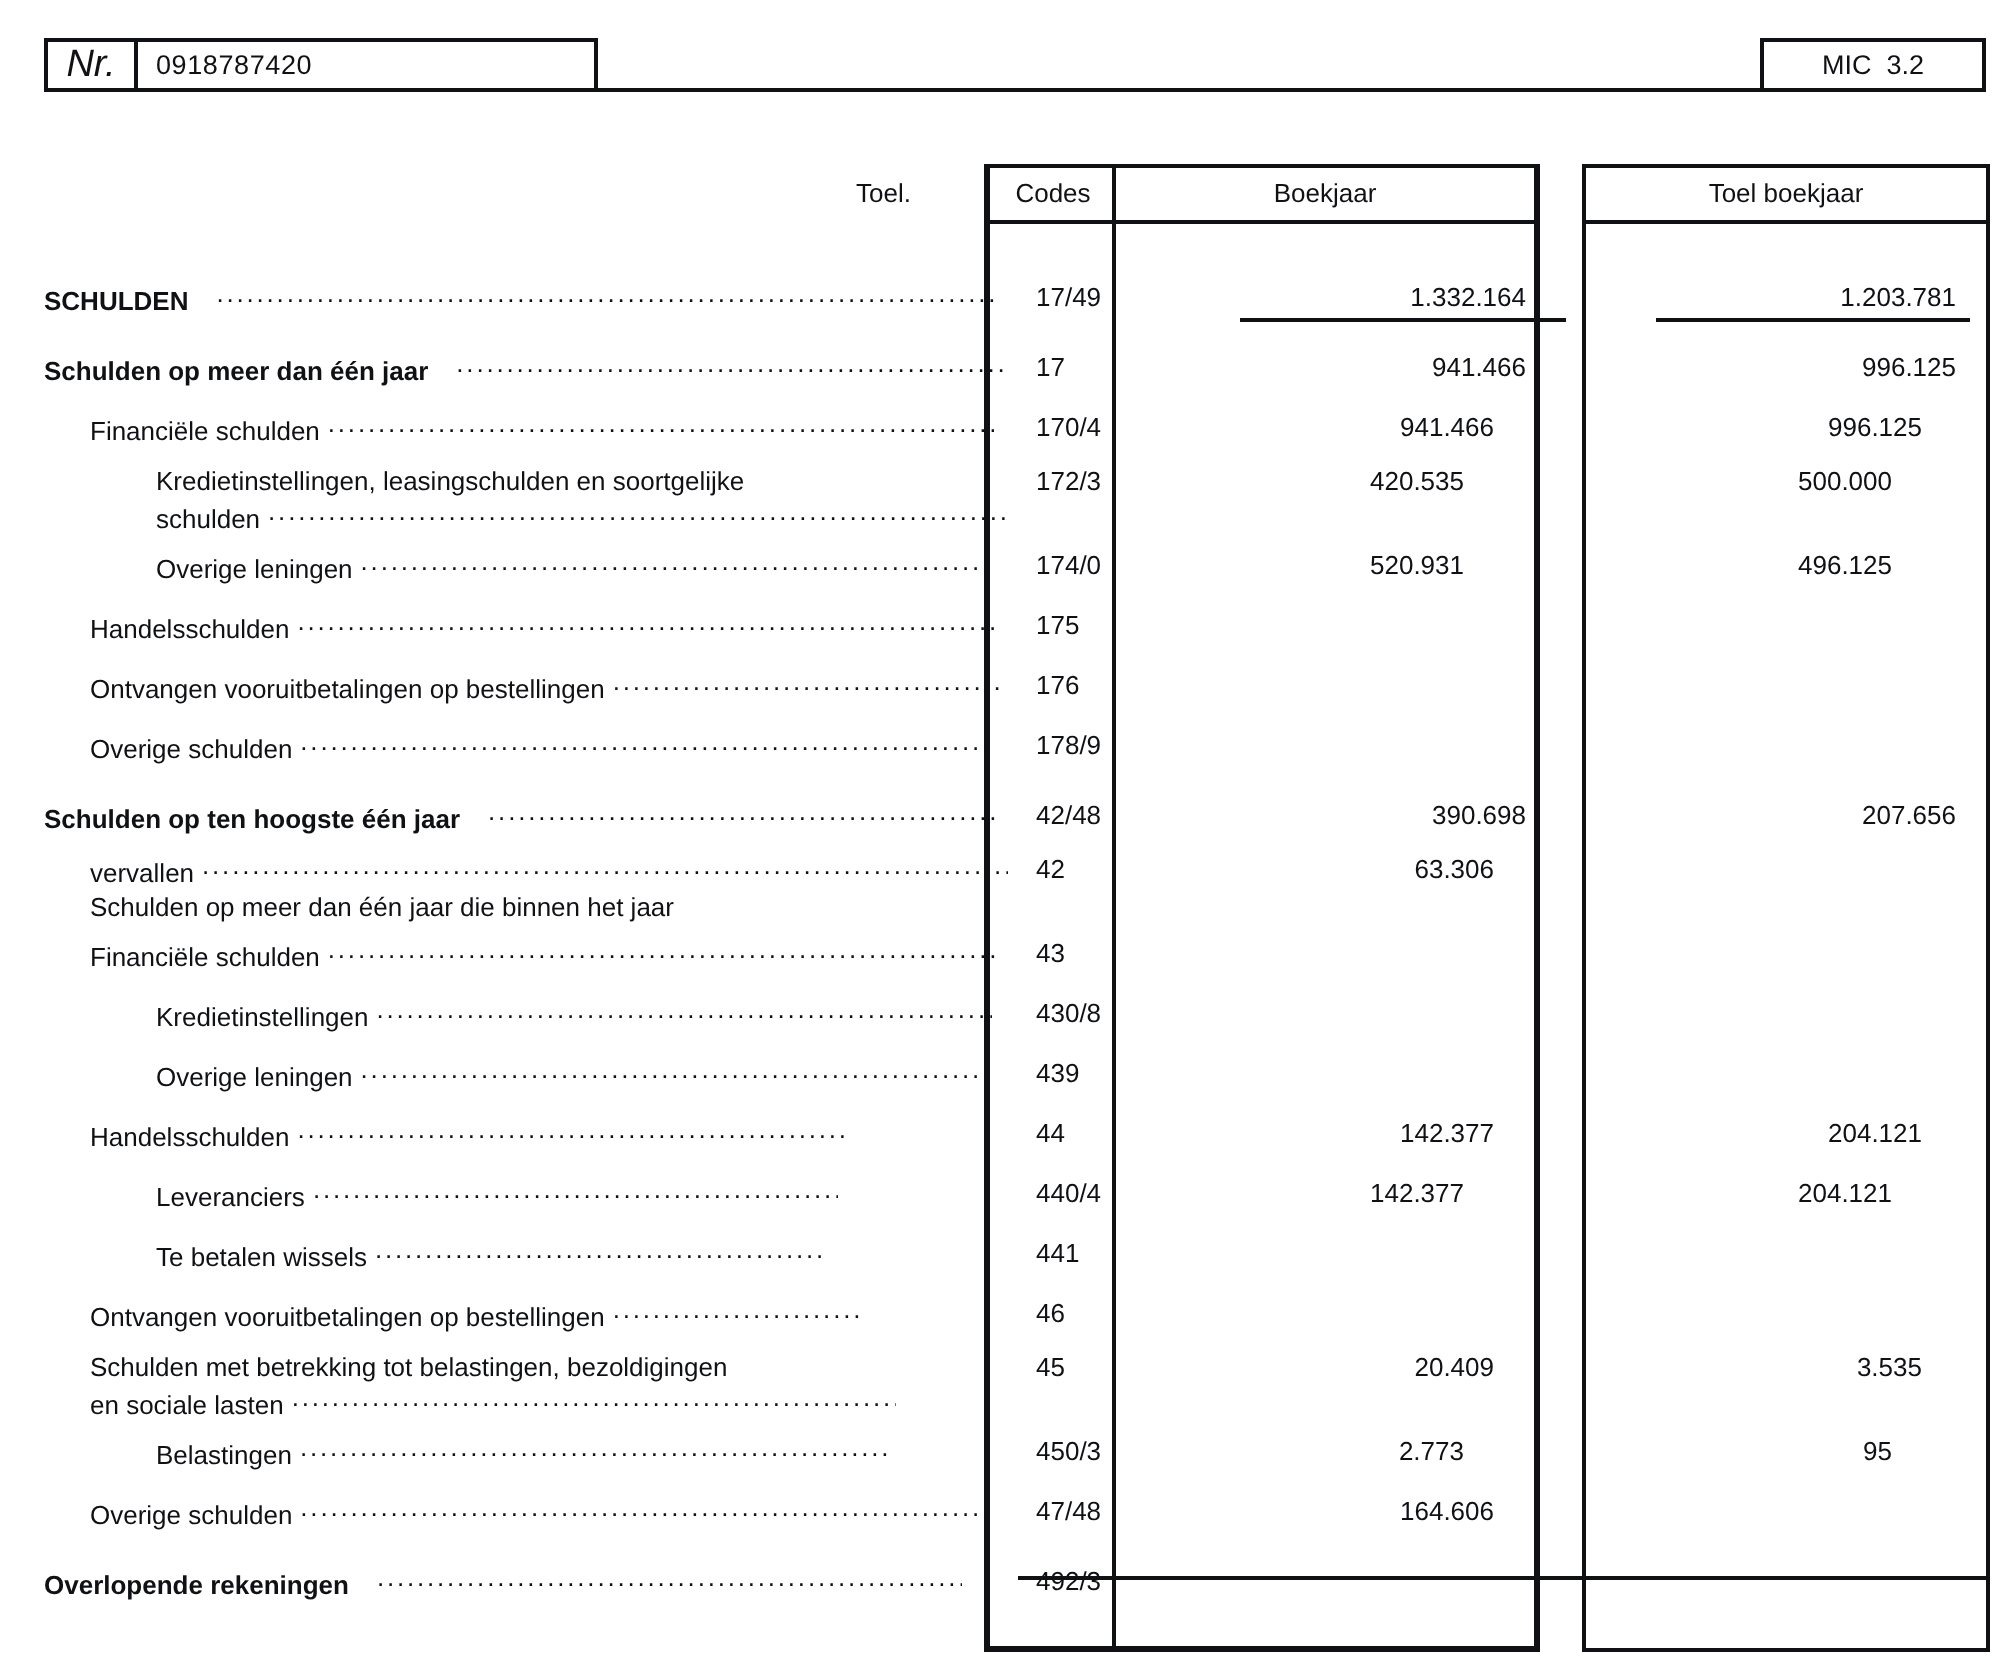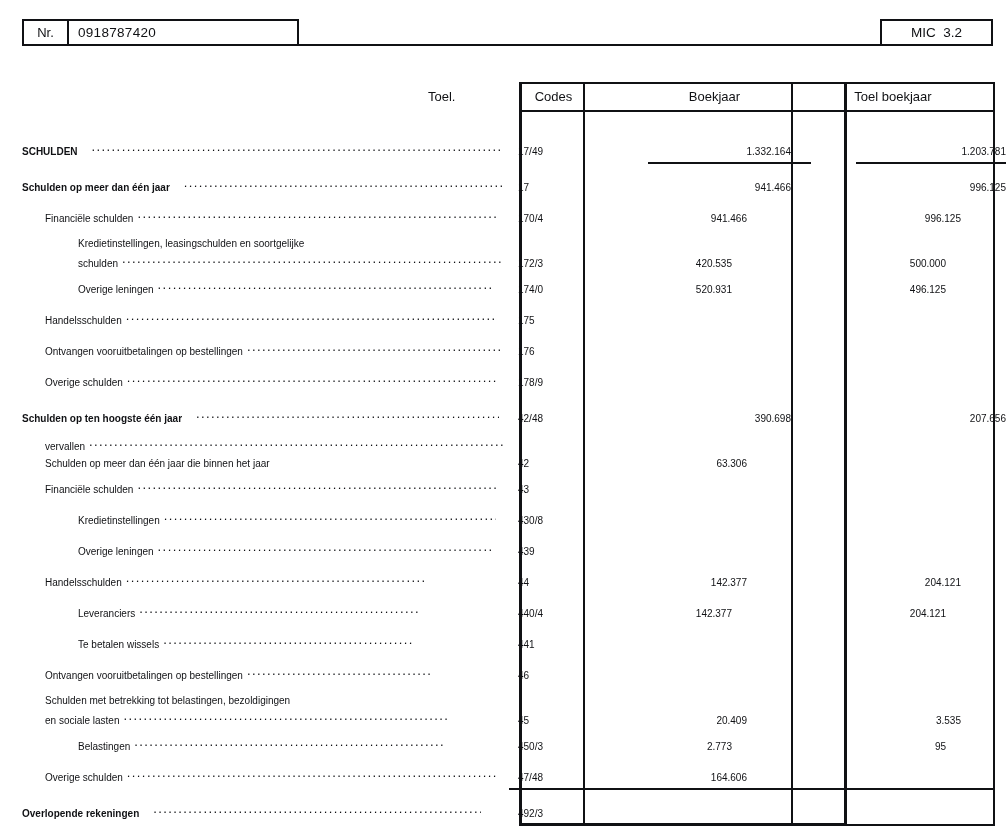--- a/index.html
+++ b/index.html
@@ -7,48 +7,48 @@
     position:relative;width:1006px;height:838px;background:#ffffff;
     font-family:"Liberation Sans","DejaVu Sans",sans-serif;
     color:#101114;overflow:hidden;
   }
   
   .nr-box{
     position:absolute;left:22px;top:19px;width:277px;height:27px;
     border:2px solid #101114;box-sizing:border-box;display:flex;align-items:center;
     background:#fff;
   }
-  .nr-label{width:43px;text-align:right;font-size:13px;border-right:2px solid #101114;
-    align-self:stretch;display:flex;align-items:center;justify-content:center;}
+  .nr-label{width:43px;text-align:right;font-size:19px;border-right:2px solid #101114;
+    align-self:stretch;display:flex;align-items:center;justify-content:center;font-style:italic;}
   .nr-value{padding-left:9px;font-size:13.5px;letter-spacing:.3px;}
   .top-rule{position:absolute;left:22px;top:44px;width:971px;height:2px;background:#101114;}
   .mic-box{
     position:absolute;left:880px;top:19px;width:113px;height:27px;
     border:2px solid #101114;box-sizing:border-box;display:flex;align-items:center;justify-content:center;
     font-size:13.5px;white-space:pre;background:#fff;
   }
   
   .toel{position:absolute;left:428px;top:89px;width:42px;font-size:13px;}
   .left-box{
-    position:absolute;left:519px;top:82px;width:328px;height:744px;box-sizing:border-box;
+    position:absolute;left:492px;top:82px;width:278px;height:744px;box-sizing:border-box;
     border:3px solid #101114;border-top-width:2px;background:transparent;
   }
   .codes-divider{position:absolute;left:61px;top:0;bottom:0;width:2px;background:#101114;}
   .lb-header{display:flex;height:26px;border-bottom:2px solid #101114;}
   .lb-header .h-codes{width:63px;text-align:center;line-height:26px;font-size:13px;}
   .lb-header .h-cur{flex:1;text-align:center;line-height:26px;font-size:13px;}
   .right-box{
     position:absolute;left:791px;top:82px;width:204px;height:744px;box-sizing:border-box;
     border:2px solid #101114;
   }
   .rb-header{height:26px;border-bottom:2px solid #101114;text-align:center;line-height:26px;font-size:13px;}
   .total-rule{position:absolute;left:509px;top:788px;width:486px;height:2px;background:#101114;}
   
   .rows{position:absolute;left:0;top:112px;width:1006px;padding-top:12px;}
-  .row{display:flex;align-items:flex-end;margin-top:11px;padding-left:22px;font-size:10px;line-height:17px;}
+  .row{display:flex;margin-top:11px;padding-left:22px;font-size:13px;line-height:17px;}
   .row.first{margin-top:10px;}
   .row.section{margin-top:16px;}
   .row.twoline{margin-top:8px;}
   .row.aftertwo{margin-top:6px;}
   .label-zone{width:487px;box-sizing:border-box;flex:none;}
   .label-zone.indent1{padding-left:23px;}
   .label-zone.indent2{padding-left:56px;}
   .label-line{display:flex;align-items:baseline;}
   .lbl{white-space:pre;}
   .row.section .lbl{font-weight:700;}
@@ -56,21 +56,21 @@
   .row.section .leader{margin-left:14px;}
   .leader::before{
     content:"..........................................................................................................................................";
     letter-spacing:1.4px;font-size:13px;color:#101114;position:absolute;left:0;bottom:0;white-space:nowrap;
   }
   .code-cell{width:64px;box-sizing:border-box;padding-left:9px;flex:none;}
   .val-cell{box-sizing:border-box;text-align:right;flex:none;white-space:nowrap;}
   .val-cell.cur{width:214px;}
   .val-cell.prev{width:204px;}
   .gap{width:4px;flex:none;}
-  .cur.lv0{padding-right:24px;margin-left:28px;} .cur.lv1{padding-right:40px;} .cur.lv2{padding-right:55px;}
+  .cur.lv0{padding-right:24px;} .cur.lv1{padding-right:40px;} .cur.lv2{padding-right:55px;}
   .prev.lv0{padding-right:17px;} .prev.lv1{padding-right:34px;} .prev.lv2{padding-right:49px;}
   
   .row.u1 .val-cell.cur{padding-right:4px;}
   .row.u1 .val-cell.prev{padding-right:10px;}
   .row.u1 .val{display:inline-block;position:relative;}
   .row.u1 .cur .val{width:143px;padding-right:20px;}
   .row.u1 .prev .val{width:150px;padding-right:7px;}
   .row.u1 .val::after{content:"";position:absolute;left:0;right:0;bottom:-4px;height:2px;background:#101114;}
 </style>
 </head>

